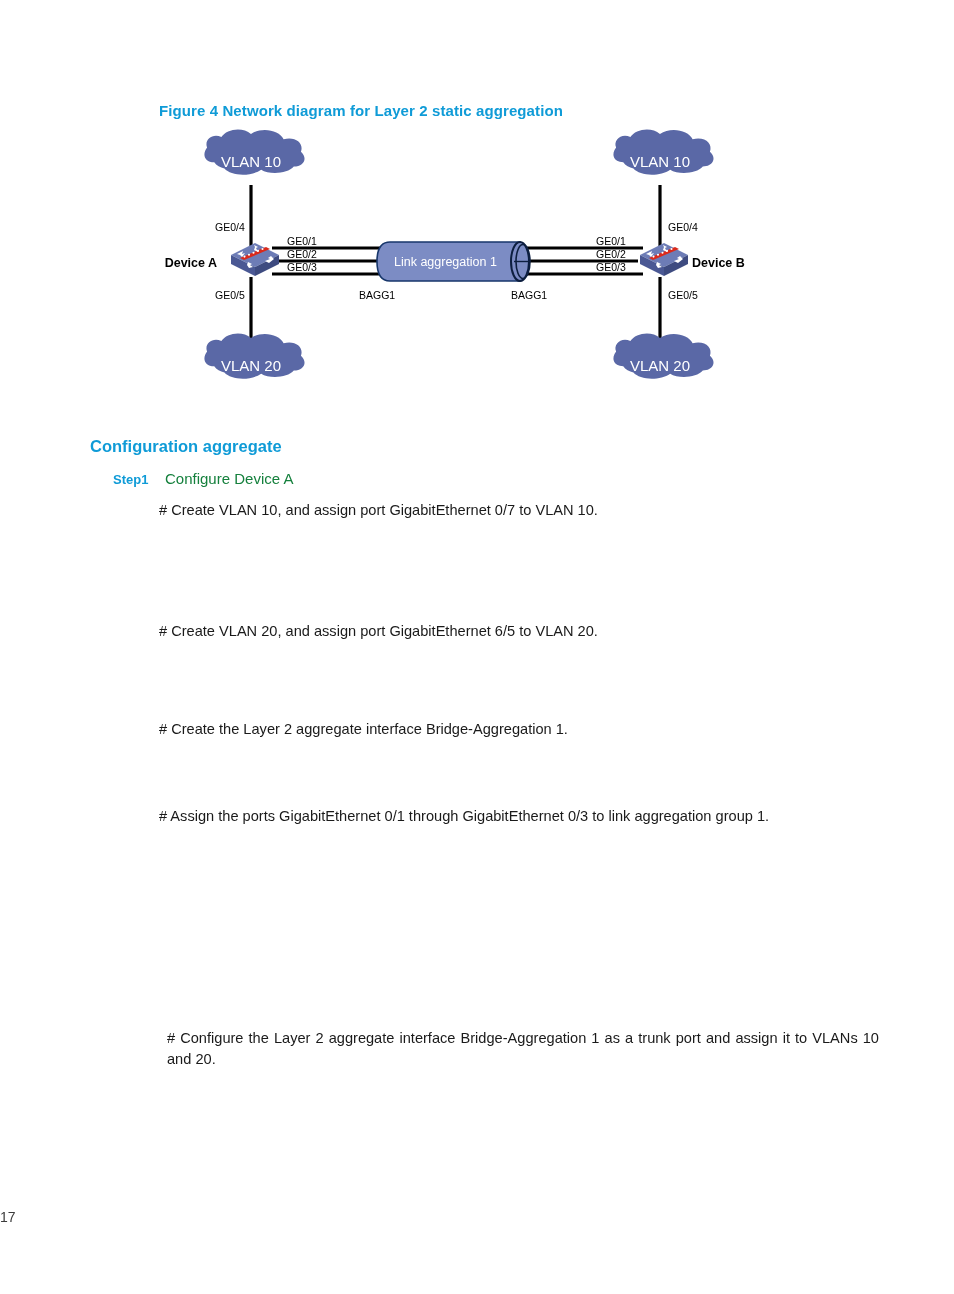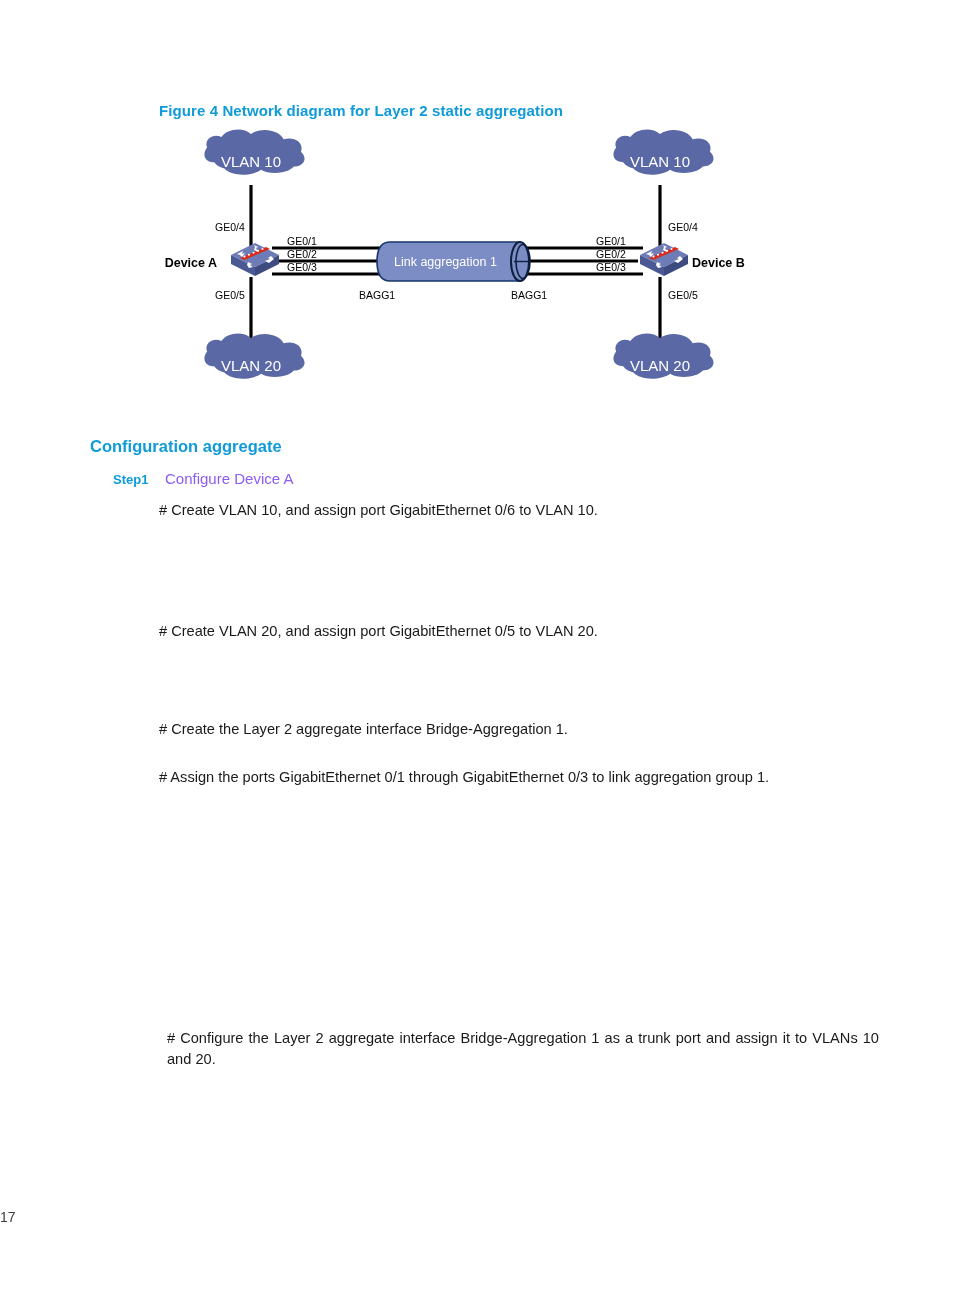--- a/index.html
+++ b/index.html
@@ -61,36 +61,36 @@
   }
   .step-tag {
     font-size: 13px;
     font-weight: bold;
     color: #0f9bd7;
     width: 52px;
     flex: 0 0 52px;
   }
   .step-text {
     font-size: 15px;
-    color: #8b5cf6;
+    color: #15803d;
   }
 
   
   .body-para {
     position: absolute;
     left: 159px;
     font-size: 14.6px;
     line-height: 21px;
     color: #231f20;
     color: #1a1a1a;
   }
   .p1 { top: 500px; }
   .p2 { top: 621px; }
   .p3 { top: 719px; }
-  .p4 { top: 767px; text-align: center; }
+  .p4 { top: 806px; text-align: center; }
   .p5 {
     top: 1028px;
     width: 712px;
     text-align: justify;
     text-justify: inter-word;
     margin-left: 8px;
   }
 
   
   .page-number {
@@ -251,23 +251,23 @@
 </svg>
 </div>
 
 <div class="section-heading">Configuration aggregate</div>
 
 <div class="step-row">
   <span class="step-tag">Step1</span>
   <span class="step-text">Configure Device A</span>
 </div>
 
-<div class="body-para p1"># Create VLAN 10, and assign port GigabitEthernet 0/6 to VLAN 10.</div>
-
-<div class="body-para p2"># Create VLAN 20, and assign port GigabitEthernet 0/5 to VLAN 20.</div>
+<div class="body-para p1"># Create VLAN 10, and assign port GigabitEthernet 0/7 to VLAN 10.</div>
+
+<div class="body-para p2"># Create VLAN 20, and assign port GigabitEthernet 6/5 to VLAN 20.</div>
 
 <div class="body-para p3"># Create the Layer 2 aggregate interface Bridge-Aggregation 1.</div>
 
 <div class="body-para p4"># Assign the ports GigabitEthernet 0/1 through GigabitEthernet 0/3 to link aggregation group 1.</div>
 
 <div class="body-para p5"># Configure the Layer 2 aggregate interface Bridge-Aggregation 1 as a trunk port and assign it to VLANs 10 and 20.</div>
 
 <div class="page-number">17</div>
 
 </body></html>

